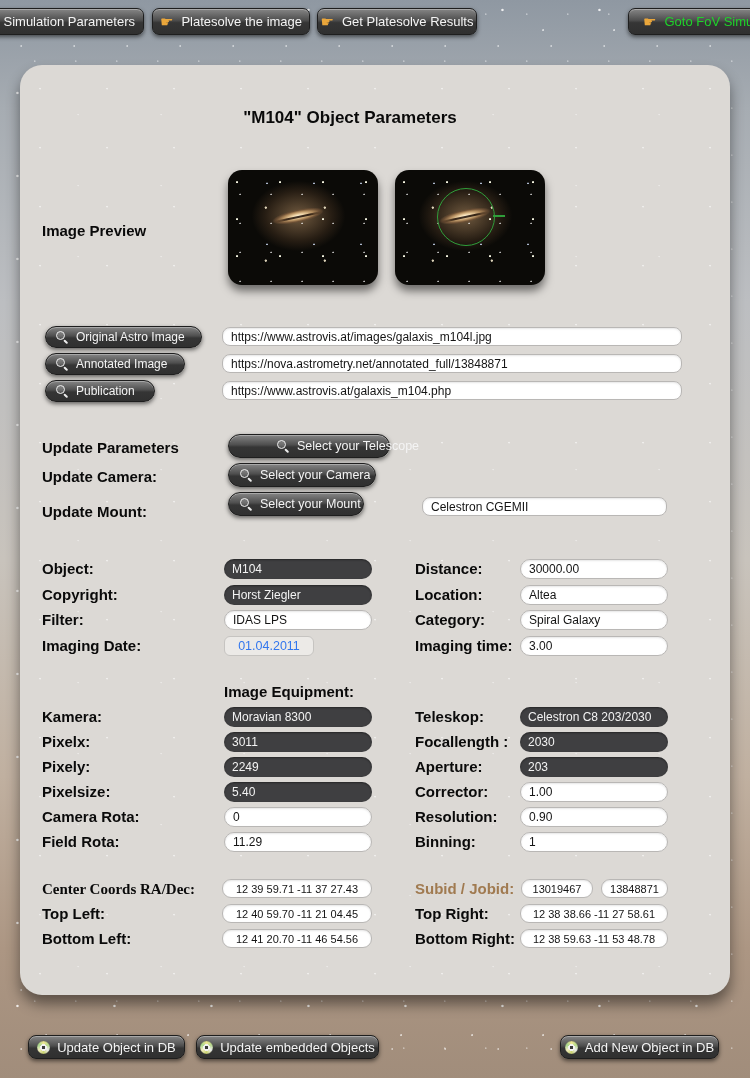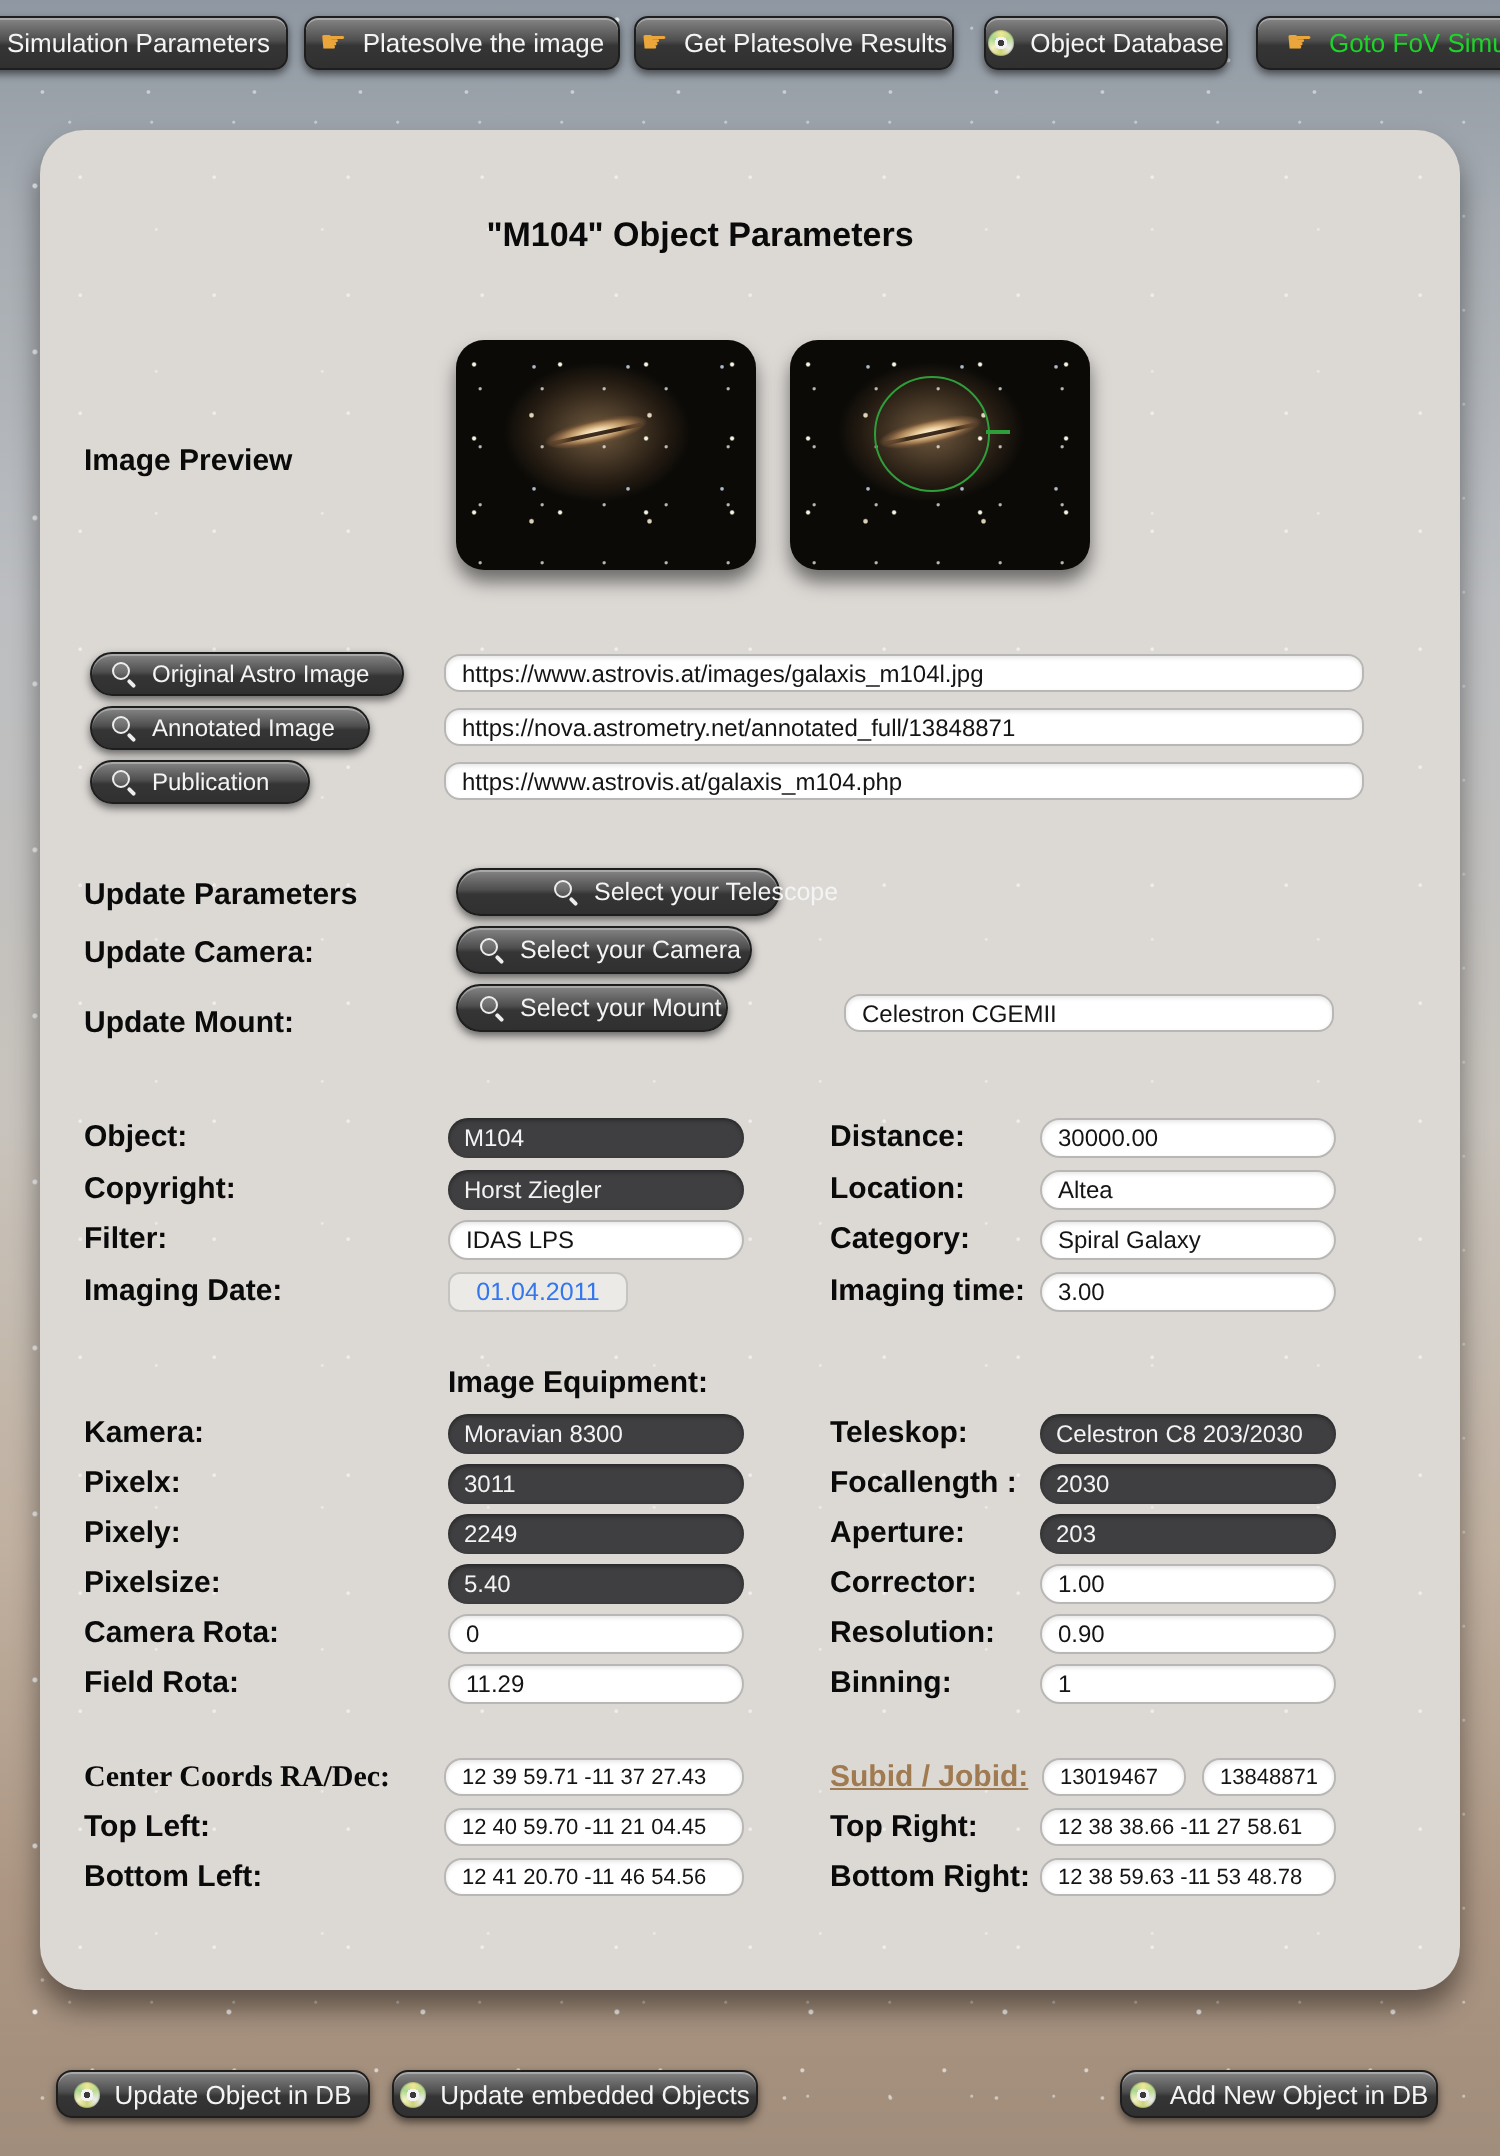--- a/index.html
+++ b/index.html
@@ -45,25 +45,25 @@
   .mag-icon::before{content:"";position:absolute;left:0;top:0;width:7px;height:7px;
     border:1.6px solid #ededed;border-radius:50%;background:rgba(255,255,255,.18);}
   .mag-icon::after{content:"";position:absolute;left:8.3px;top:8.3px;width:5px;height:1.9px;
     background:#ededed;border-radius:1px;transform:rotate(45deg);transform-origin:0 50%;}
   
   .input{position:absolute;height:20px;border-radius:10px;font-family:"Liberation Sans",sans-serif;
     font-size:12px;box-sizing:border-box;padding:0 8px;border:none;outline:none;}
   .input.light{background:#fff;border:1px solid #b9b7b5;color:#141414;
     box-shadow:inset 0 1px 2px rgba(0,0,0,.10);}
   .input.dark{background:#3f3f41;color:#f3f3f3;box-shadow:inset 0 1px 2px rgba(0,0,0,.4);}
-  .input.coord{font-size:11px;height:19px;border-radius:9px;}
+  .input.coord{font-size:11px;height:19px;border-radius:9px;text-align:center;}
   .input.url{height:19px;border-radius:8px;}
   .date-chip{position:absolute;height:20px;border-radius:6px;background:#eceae7;border:1px solid #c6c4c1;
     box-sizing:border-box;color:#3377ee;font-size:12.5px;display:flex;align-items:center;justify-content:center;cursor:pointer;}
-  .link-label{color:#a07a50;text-decoration:underline;cursor:pointer;}
+  .link-label{color:#a07a50;cursor:pointer;}
   
   .preview{position:absolute;width:150px;height:115px;border-radius:14px;overflow:hidden;cursor:pointer;
     background-image:
       radial-gradient(circle at 21% 33%, rgba(255,255,235,.95) 0.7px, transparent 1.4px),
       radial-gradient(circle at 64% 71%, rgba(255,244,214,.85) 0.8px, transparent 1.5px),
       radial-gradient(circle at 83% 22%, rgba(214,228,255,.8) 0.6px, transparent 1.2px),
       radial-gradient(circle at 39% 84%, rgba(255,255,255,.7) 0.5px, transparent 1.1px),
       radial-gradient(60px 45px at 47% 40%, rgba(214,170,120,.5), rgba(140,100,65,.22) 55%, transparent 78%);
     background-color:#0b0a07;
     background-size:43px 37px, 59px 53px, 47px 61px, 31px 29px, 100% 100%;
@@ -84,24 +84,20 @@
     <span>t Simulation Parameters</span>
   </div>
   <div class="abs grad-btn top-btn" style="left:152px;width:158px;">
     <span class="hand-icon">☛</span>
     <span>Platesolve the image</span>
   </div>
   <div class="abs grad-btn top-btn" style="left:317px;width:160px;">
     <span class="hand-icon">☛</span>
     <span>Get Platesolve Results</span>
   </div>
-  <div class="abs grad-btn top-btn" style="left:492px;width:122px;">
-    <span class="disc-icon"></span>
-    <span>Object Database</span>
-  </div>
   <div class="abs grad-btn top-btn" style="left:628px;width:170px;justify-content:flex-start;padding-left:14px;">
     <span class="hand-icon">☛</span>
     <span class="green-label">Goto FoV Simul</span>
   </div>
 
   <div class="abs panel"></div>
 
   <div class="abs title">"M104" Object Parameters</div>
 
   <div class="abs lbl" style="left:42px;top:221px;">Image Preview</div>

